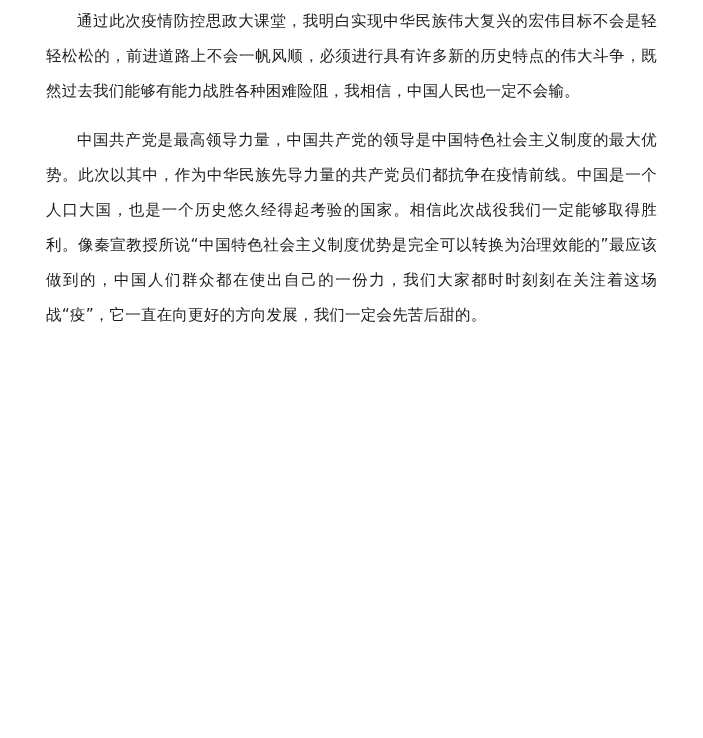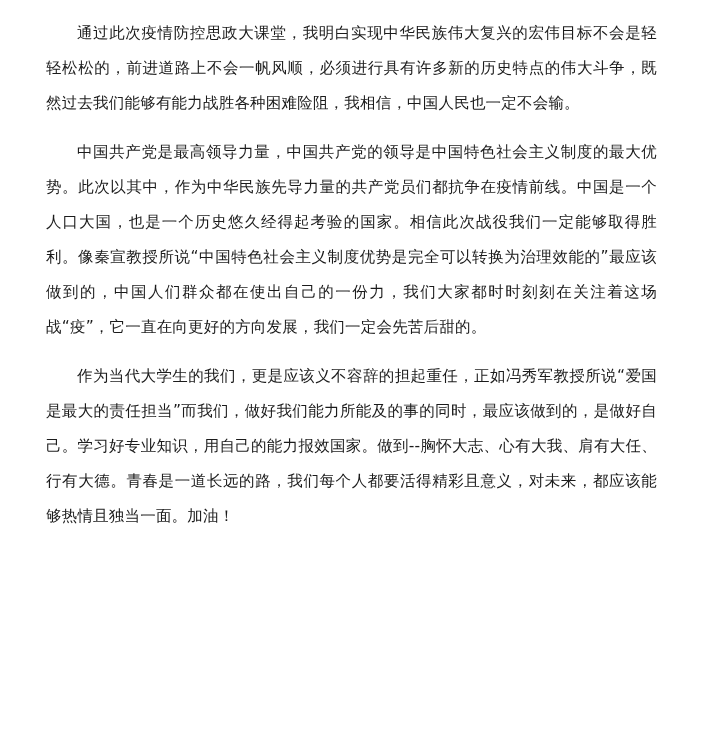--- a/index.html
+++ b/index.html
@@ -11,21 +11,21 @@
     width: 703px;
     height: 738px;
     overflow: hidden;
     font-family: "DejaVu Sans", "Liberation Sans", sans-serif;
     color: #1a1a1a;
   }
   .page {
     box-sizing: border-box;
     width: 703px;
     height: 738px;
-    padding: 16px 46px 0 46px;
+    padding: 4px 46px 0 46px;
     background: #ffffff;
   }
   .doc-body {
     display: block;
   }
   .para {
     margin: 0 0 14px 0;
     font-size: 15.5px;
     line-height: 35px;
     text-align: justify;
@@ -39,15 +39,14 @@
     margin-bottom: 0;
   }
 </style>
 </head>
 <body>
 
 <div class="page">
   <div class="doc-body">
     <p class="para">通过此次疫情防控思政大课堂，我明白实现中华民族伟大复兴的宏伟目标不会是轻轻松松的，前进道路上不会一帆风顺，必须进行具有许多新的历史特点的伟大斗争，既然过去我们能够有能力战胜各种困难险阻，我相信，中国人民也一定不会输。</p>
     <p class="para">中国共产党是最高领导力量，中国共产党的领导是中国特色社会主义制度的最大优势。此次以其中，作为中华民族先导力量的共产党员们都抗争在疫情前线。中国是一个人口大国，也是一个历史悠久经得起考验的国家。相信此次战役我们一定能够取得胜利。像秦宣教授所说“中国特色社会主义制度优势是完全可以转换为治理效能的”最应该做到的，中国人们群众都在使出自己的一份力，我们大家都时时刻刻在关注着这场战“疫”，它一直在向更好的方向发展，我们一定会先苦后甜的。</p>
-    <p class="para">作为当代大学生的我们，更是应该义不容辞的担起重任，正如冯秀军教授所说“爱国是最大的责任担当”而我们，做好我们能力所能及的事的同时，最应该做到的，是做好自己。学习好专业知识，用自己的能力报效国家。做到--胸怀大志、心有大我、肩有大任、行有大德。青春是一道长远的路，我们每个人都要活得精彩且意义，对未来，都应该能够热情且独当一面。加油！</p>
   </div>
 </div>
 
 </body></html>

